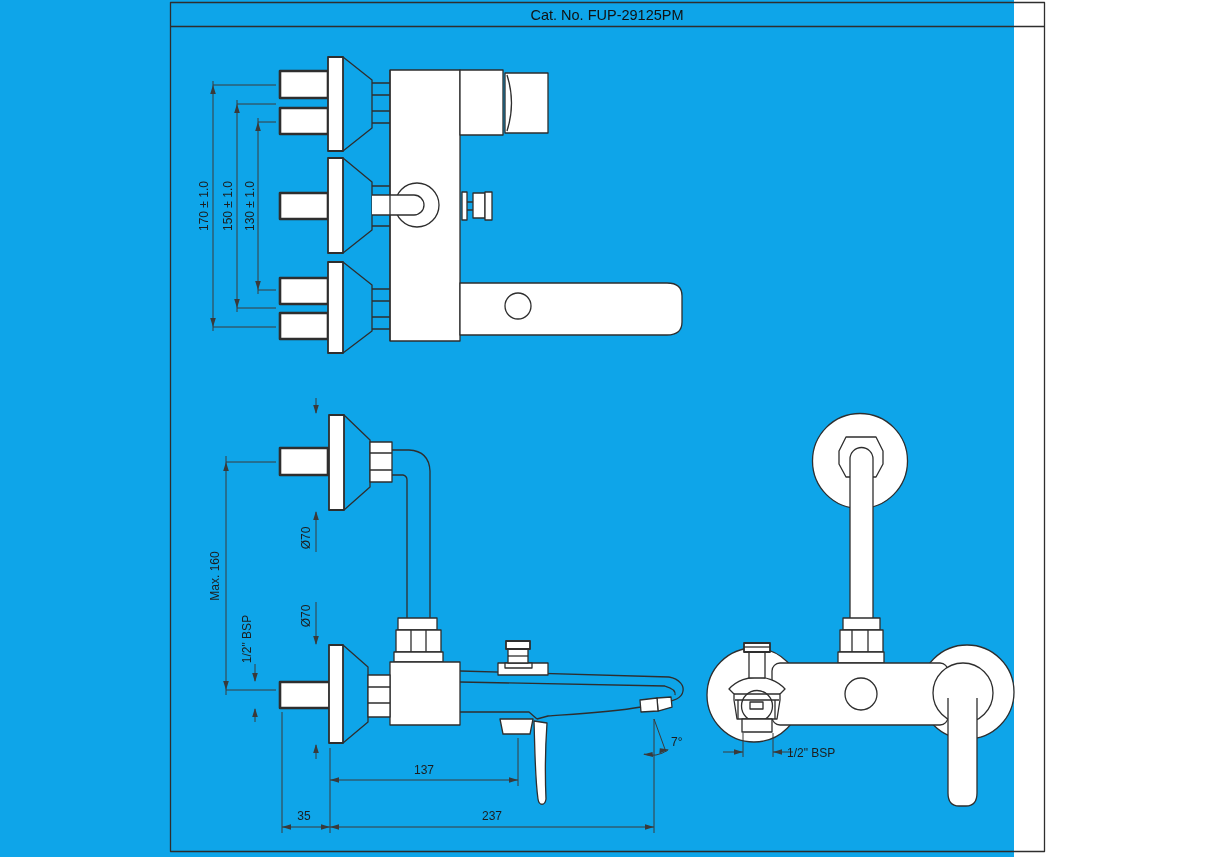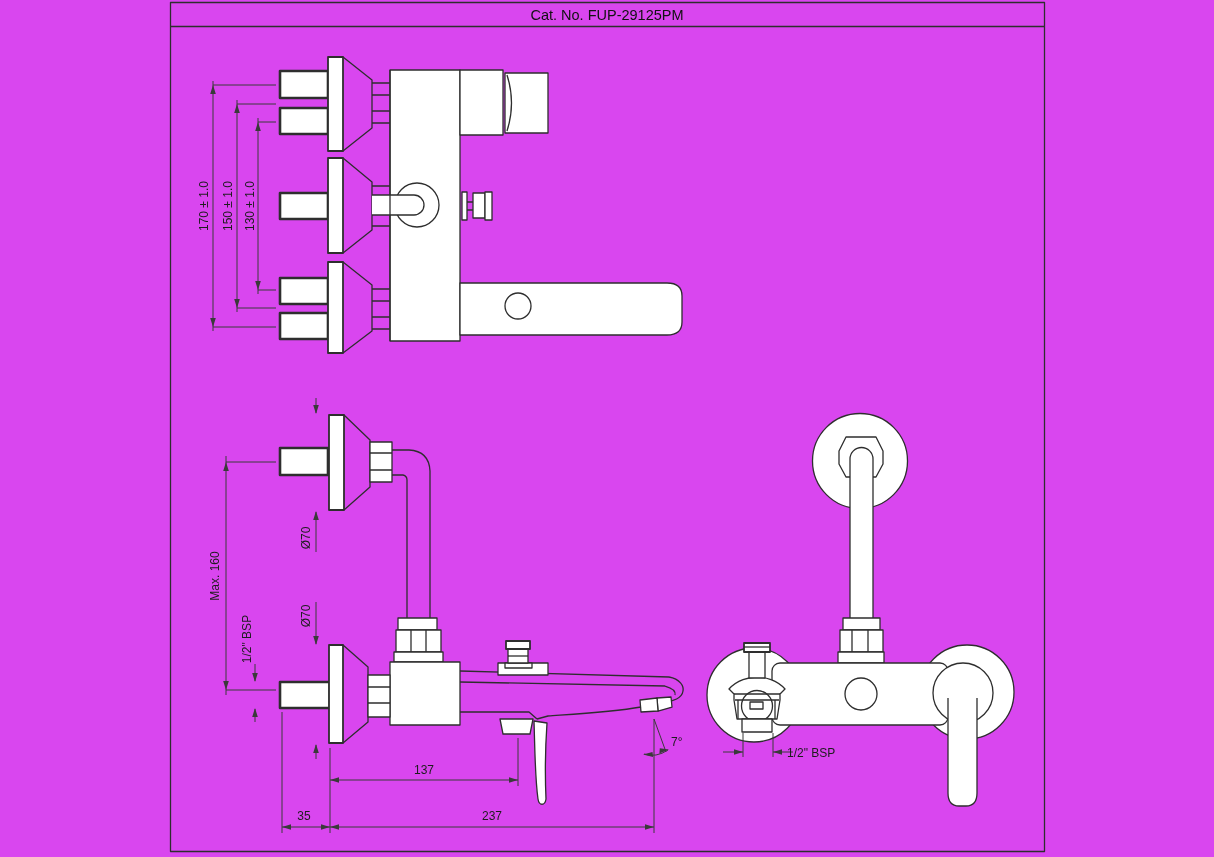--- a/index.html
+++ b/index.html
@@ -1,16 +1,16 @@
 <!DOCTYPE html>
 <html style="--line: #2e2e2e; --dim: #3a3a3a;"><head>
 <meta charset="utf-8">
 <style>
   html,body{margin:0;padding:0;background:#fff;}
-  .page{position:relative;width:1214px;height:857px;background:#d946ef;
+  .page{position:relative;width:1014px;height:857px;background:#0ea5e9;
         font-family:"Liberation Sans", sans-serif;}
   svg{position:absolute;left:0;top:0;}
   .ln   {stroke:var(--line,#2e2e2e);fill:none;stroke-width:1.3;stroke-linejoin:round;stroke-linecap:butt;}
   .lnw  {stroke:var(--line,#2e2e2e);fill:#fff;stroke-width:1.3;stroke-linejoin:round;}
   .thick{stroke-width:2.6;}
   .med  {stroke-width:1.8;}
   .dim  {stroke:var(--dim,#3a3a3a);fill:none;stroke-width:1;}
   .dimf {fill:var(--dim,#3a3a3a);stroke:none;}
   text.dimt{fill:#1d1d1d;font-family:"Liberation Sans",sans-serif;font-size:12px;}
   text.titlet{fill:#111;font-family:"Liberation Sans",sans-serif;font-size:14.5px;}

